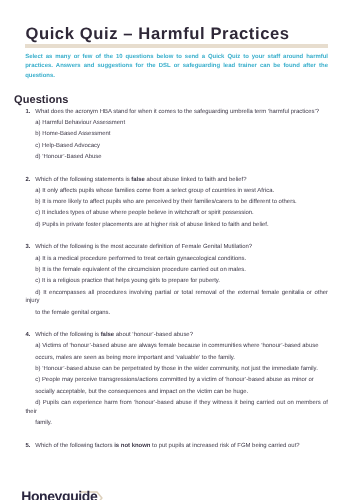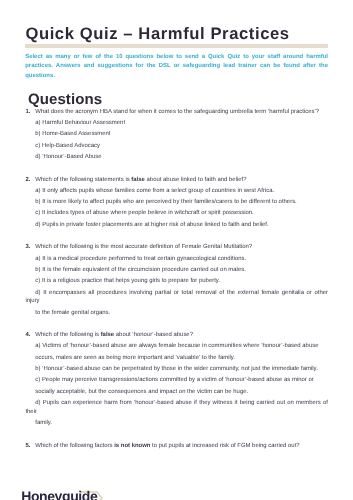--- a/index.html
+++ b/index.html
@@ -8,21 +8,21 @@
        -webkit-font-smoothing:antialiased;text-rendering:geometricPrecision;}
   .page{position:relative;width:353px;height:500px;box-sizing:border-box;padding-left:32px;}
 
   .title{position:absolute;left:25.4px;top:27.2px;font-size:16.6px;font-weight:bold;letter-spacing:0.6px;
          color:#2f2838;margin:0;line-height:13px;white-space:nowrap;}
   .title-rule{position:absolute;left:25px;top:44.2px;width:303.2px;height:3.6px;background:#e7ddce;}
 
   .lede{position:absolute;left:25.2px;top:52.6px;width:302.8px;color:#3aafcc;font-weight:bold;
         font-size:5.95px;line-height:9.45px;text-align:justify;margin:0;}
 
-  .qheading{position:absolute;left:28px;top:94.9px;font-size:15px;font-weight:bold;letter-spacing:0.08px;
+  .qheading{position:absolute;left:14px;top:94.9px;font-size:11px;font-weight:bold;letter-spacing:0.08px;
             color:#2f2838;line-height:10px;margin:0;}
 
   .body{position:absolute;left:25.4px;top:107.8px;width:302.6px;
         font-size:5.95px;color:#3d3848;text-align:justify;}
   .body p{margin:0 0 2.6px 0;line-height:8.7px;}
   .p-q{text-indent:0;padding-left:9.9px;}
   .p-q .num{position:absolute;left:0;font-weight:bold;}
   .p-opt{text-indent:9.9px;}
   .p-gap{height:11.3px;margin:0;}
   b{font-weight:bold;}

